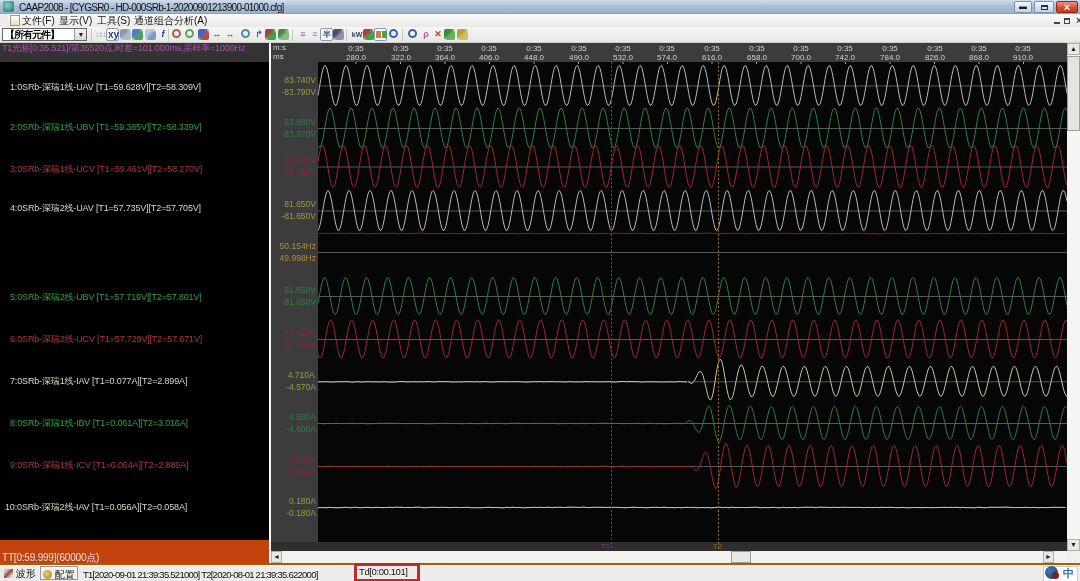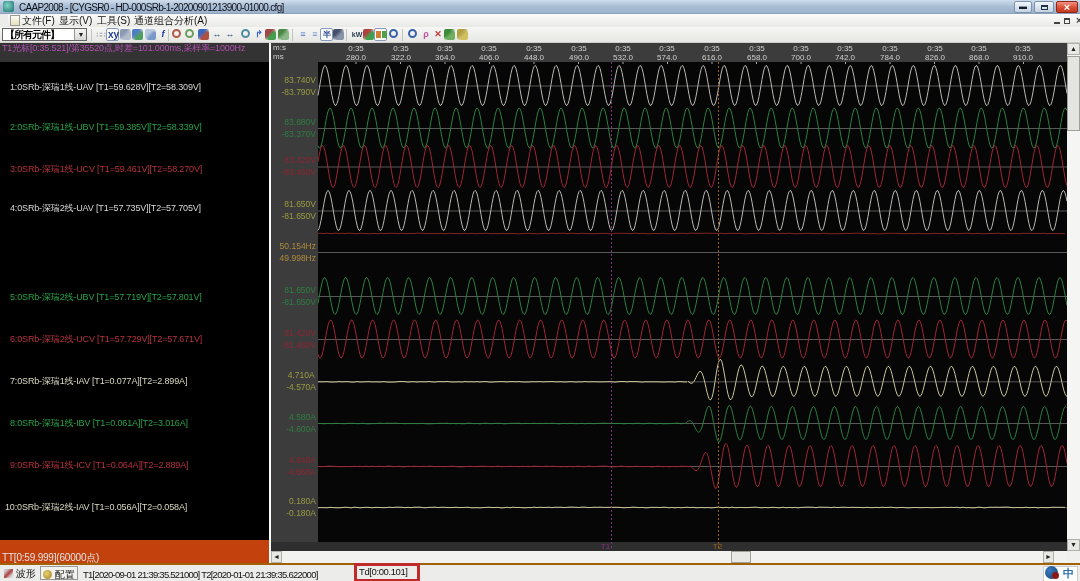--- a/index.html
+++ b/index.html
@@ -183,19 +183,19 @@
    <div class="abs" style="left:0;top:0;width:13px;height:12px;background:#e8e8e4;border:1px solid #b0b0aa;font-size:7px;text-align:center;line-height:10px;color:#222">▲</div>
    <div class="abs" style="left:0;top:13px;width:13px;height:75px;background:#e4e4e0;border:1px solid #a0a09a"></div>
    <div class="abs" style="left:0;bottom:0;width:13px;height:12px;background:#e8e8e4;border:1px solid #b0b0aa;font-size:7px;text-align:center;line-height:10px;color:#222">▼</div>
  </div>
 </div>
 <div class="abs" style="left:1067px;top:551px;width:13px;height:12px;background:#f0f0ee"></div>
 
 <div class="abs" style="left:0;top:563px;width:1080px;height:18px;background:#ececea;border-top:2px solid #a16207;font-size:10px;color:#111">
  <div class="abs" style="left:4px;top:2px"><span style="display:inline-block;width:9px;height:9px;background:linear-gradient(135deg,#c8c8c8 20%,#b04040 50%,#d8d8d8 80%);vertical-align:-1px"></span> 波形</div>
  <div class="abs" style="left:40px;top:1px;width:38px;height:14px;border:1px solid #999;background:#f2f2ee;padding:1px 0 0 2px"><span style="display:inline-block;width:9px;height:9px;border-radius:50%;background:radial-gradient(circle at 40% 40%,#e8d070,#a08020);vertical-align:-1px"></span> 配置</div>
- <div class="abs" style="left:83px;top:4px;white-space:nowrap;letter-spacing:-0.75px;font-size:9.5px">T1[2020-09-01 21:39:35.521000] T2[2020-01-01 21:39:35.622000]</div>
+ <div class="abs" style="left:83px;top:4px;white-space:nowrap;letter-spacing:-0.75px;font-size:9.5px">T1[2020-09-01 21:39:35.521000] T2[2020-08-01 21:39:35.622000]</div>
  <div class="abs" style="left:354px;top:-2px;width:66px;height:19px;border:3px solid #bf2b2b;line-height:11px;padding-left:2px;letter-spacing:-0.4px;font-size:9.5px">Td[0:00.101]</div>
  <div class="abs" style="left:1043px;top:1px;width:35px;height:16px;background:#fdfdfb;border:1px solid #ccc"></div>
  <div class="abs" style="left:1045px;top:1px;width:13px;height:13px;border-radius:50%;background:radial-gradient(circle at 35% 35%,#3a7ac0,#16406e)"></div>
  <div class="abs" style="left:1052px;top:7px;width:7px;height:7px;border-radius:50%;background:#8a1a1a"></div>
  <div class="abs" style="left:1063px;top:1px;font-size:11px;color:#2b6cb0;font-weight:bold">中</div>
 </div>
 
 </body></html>

